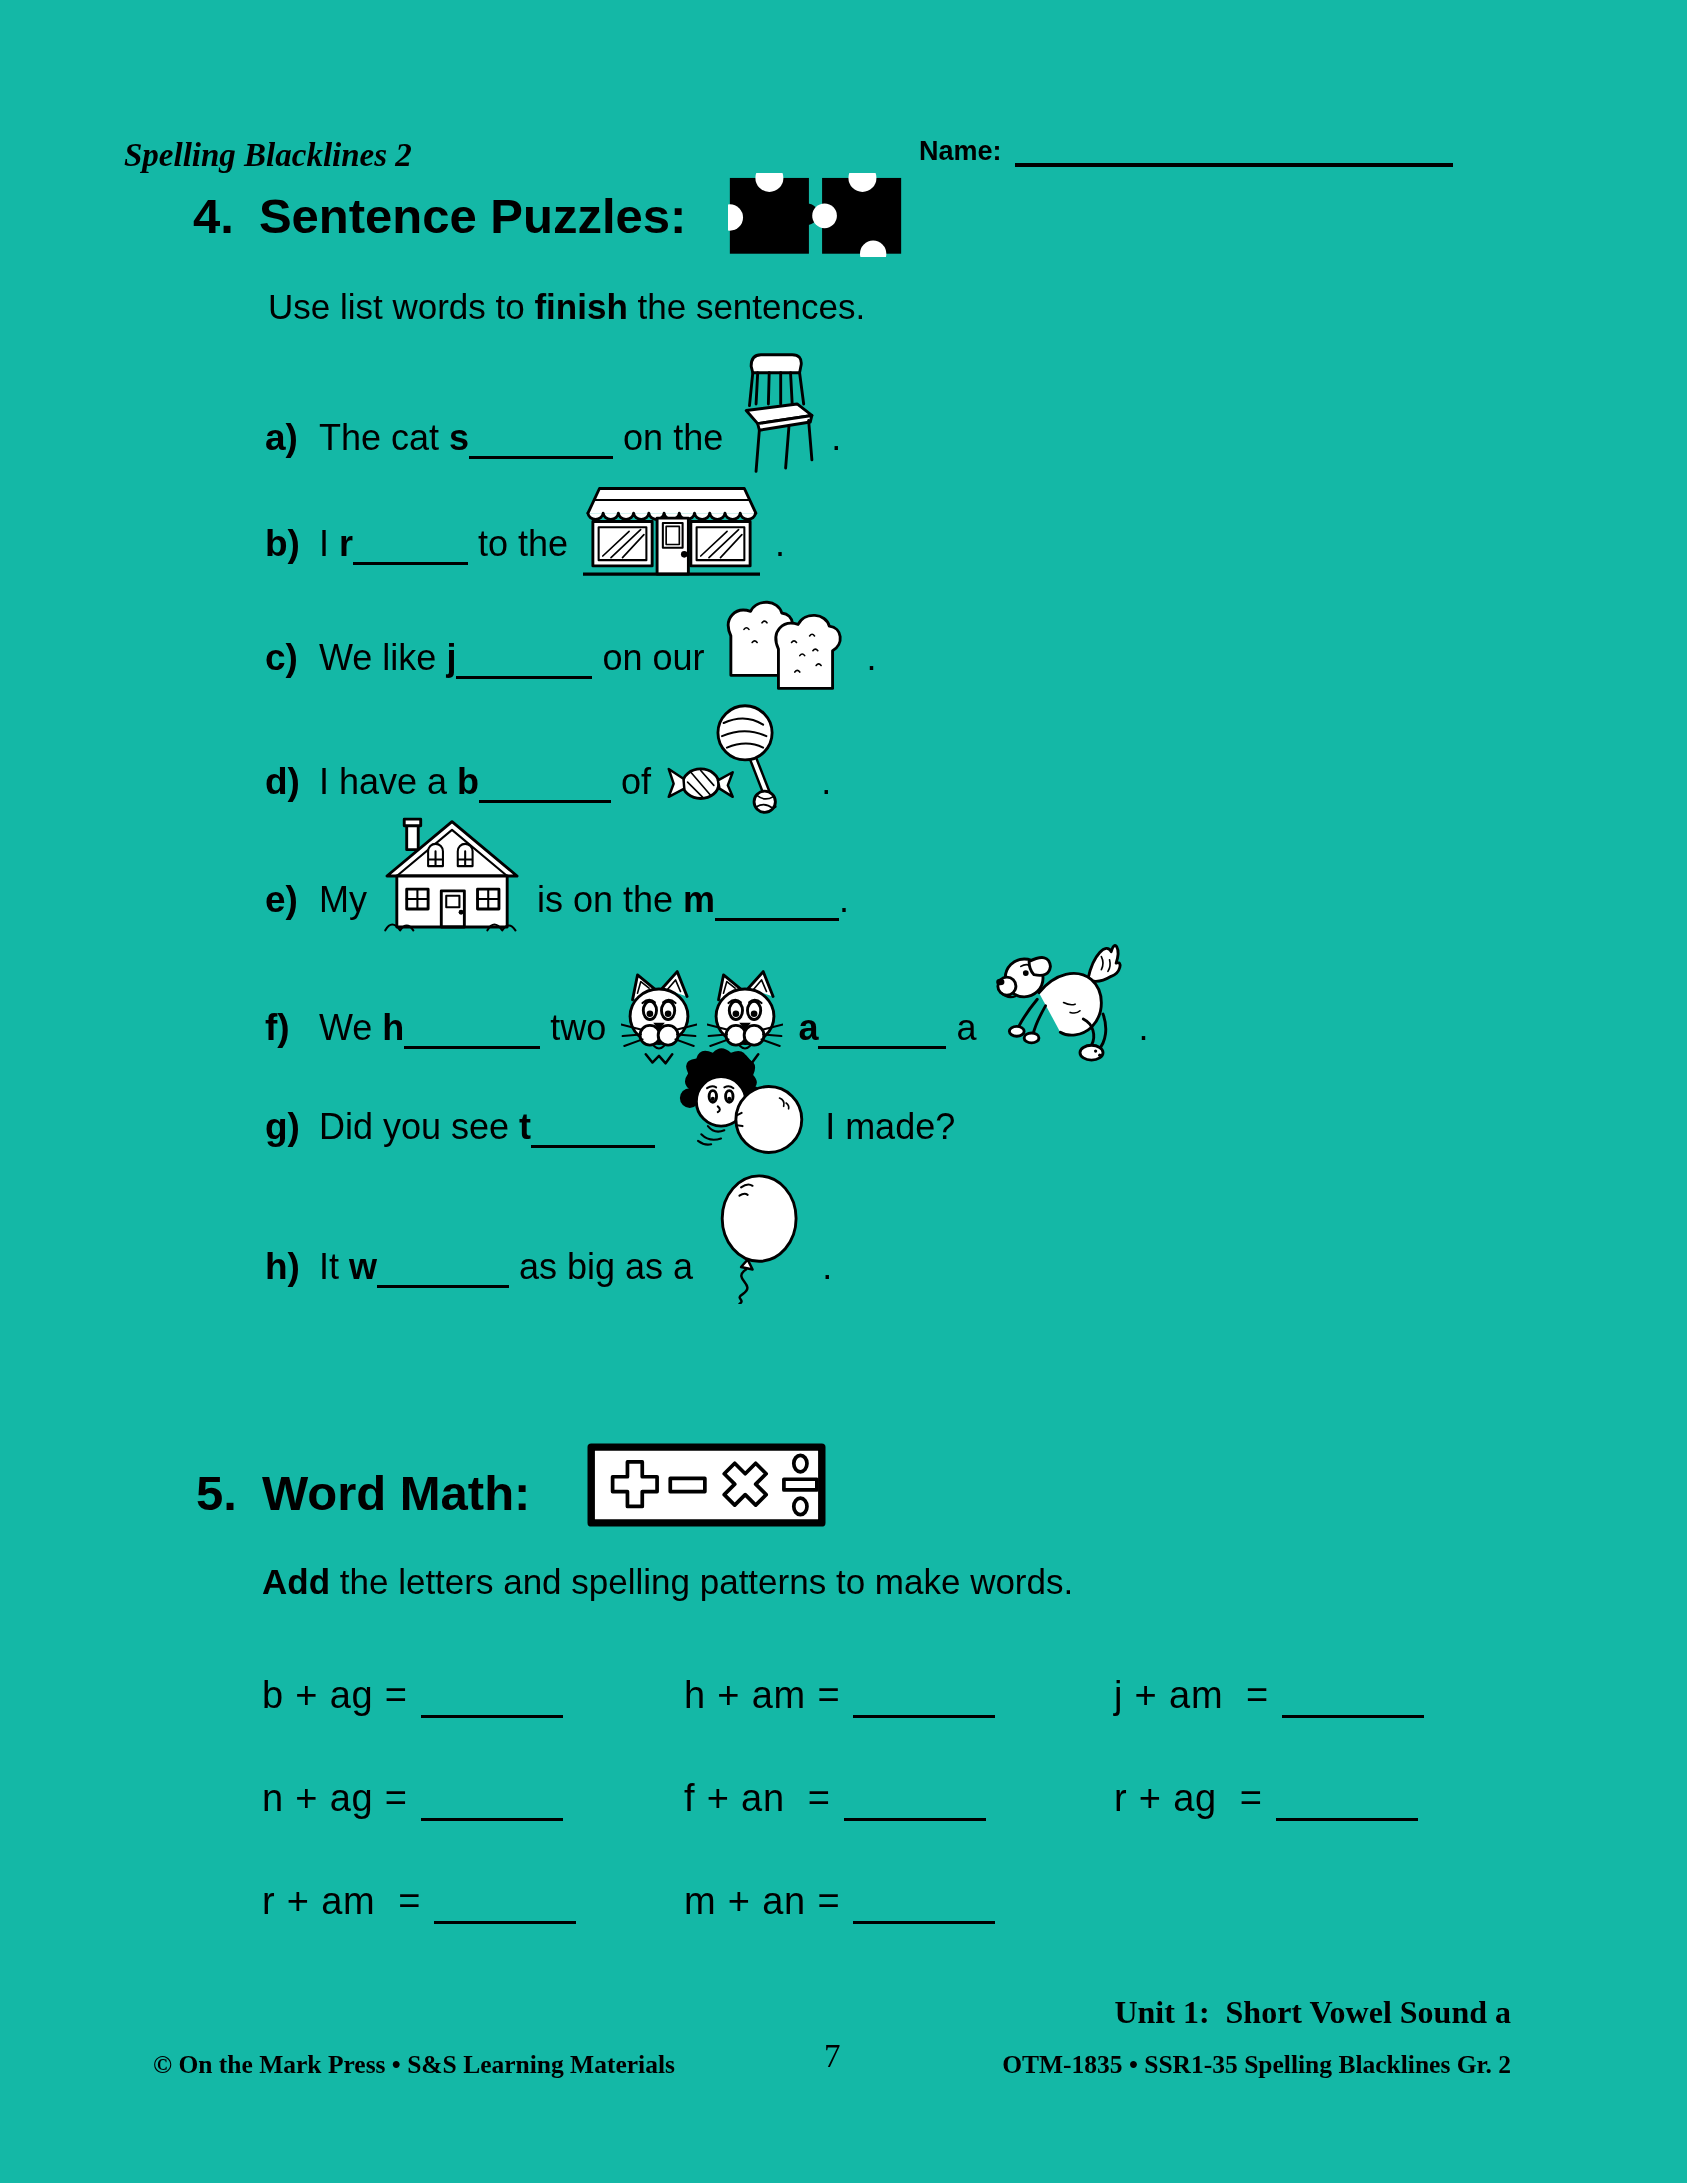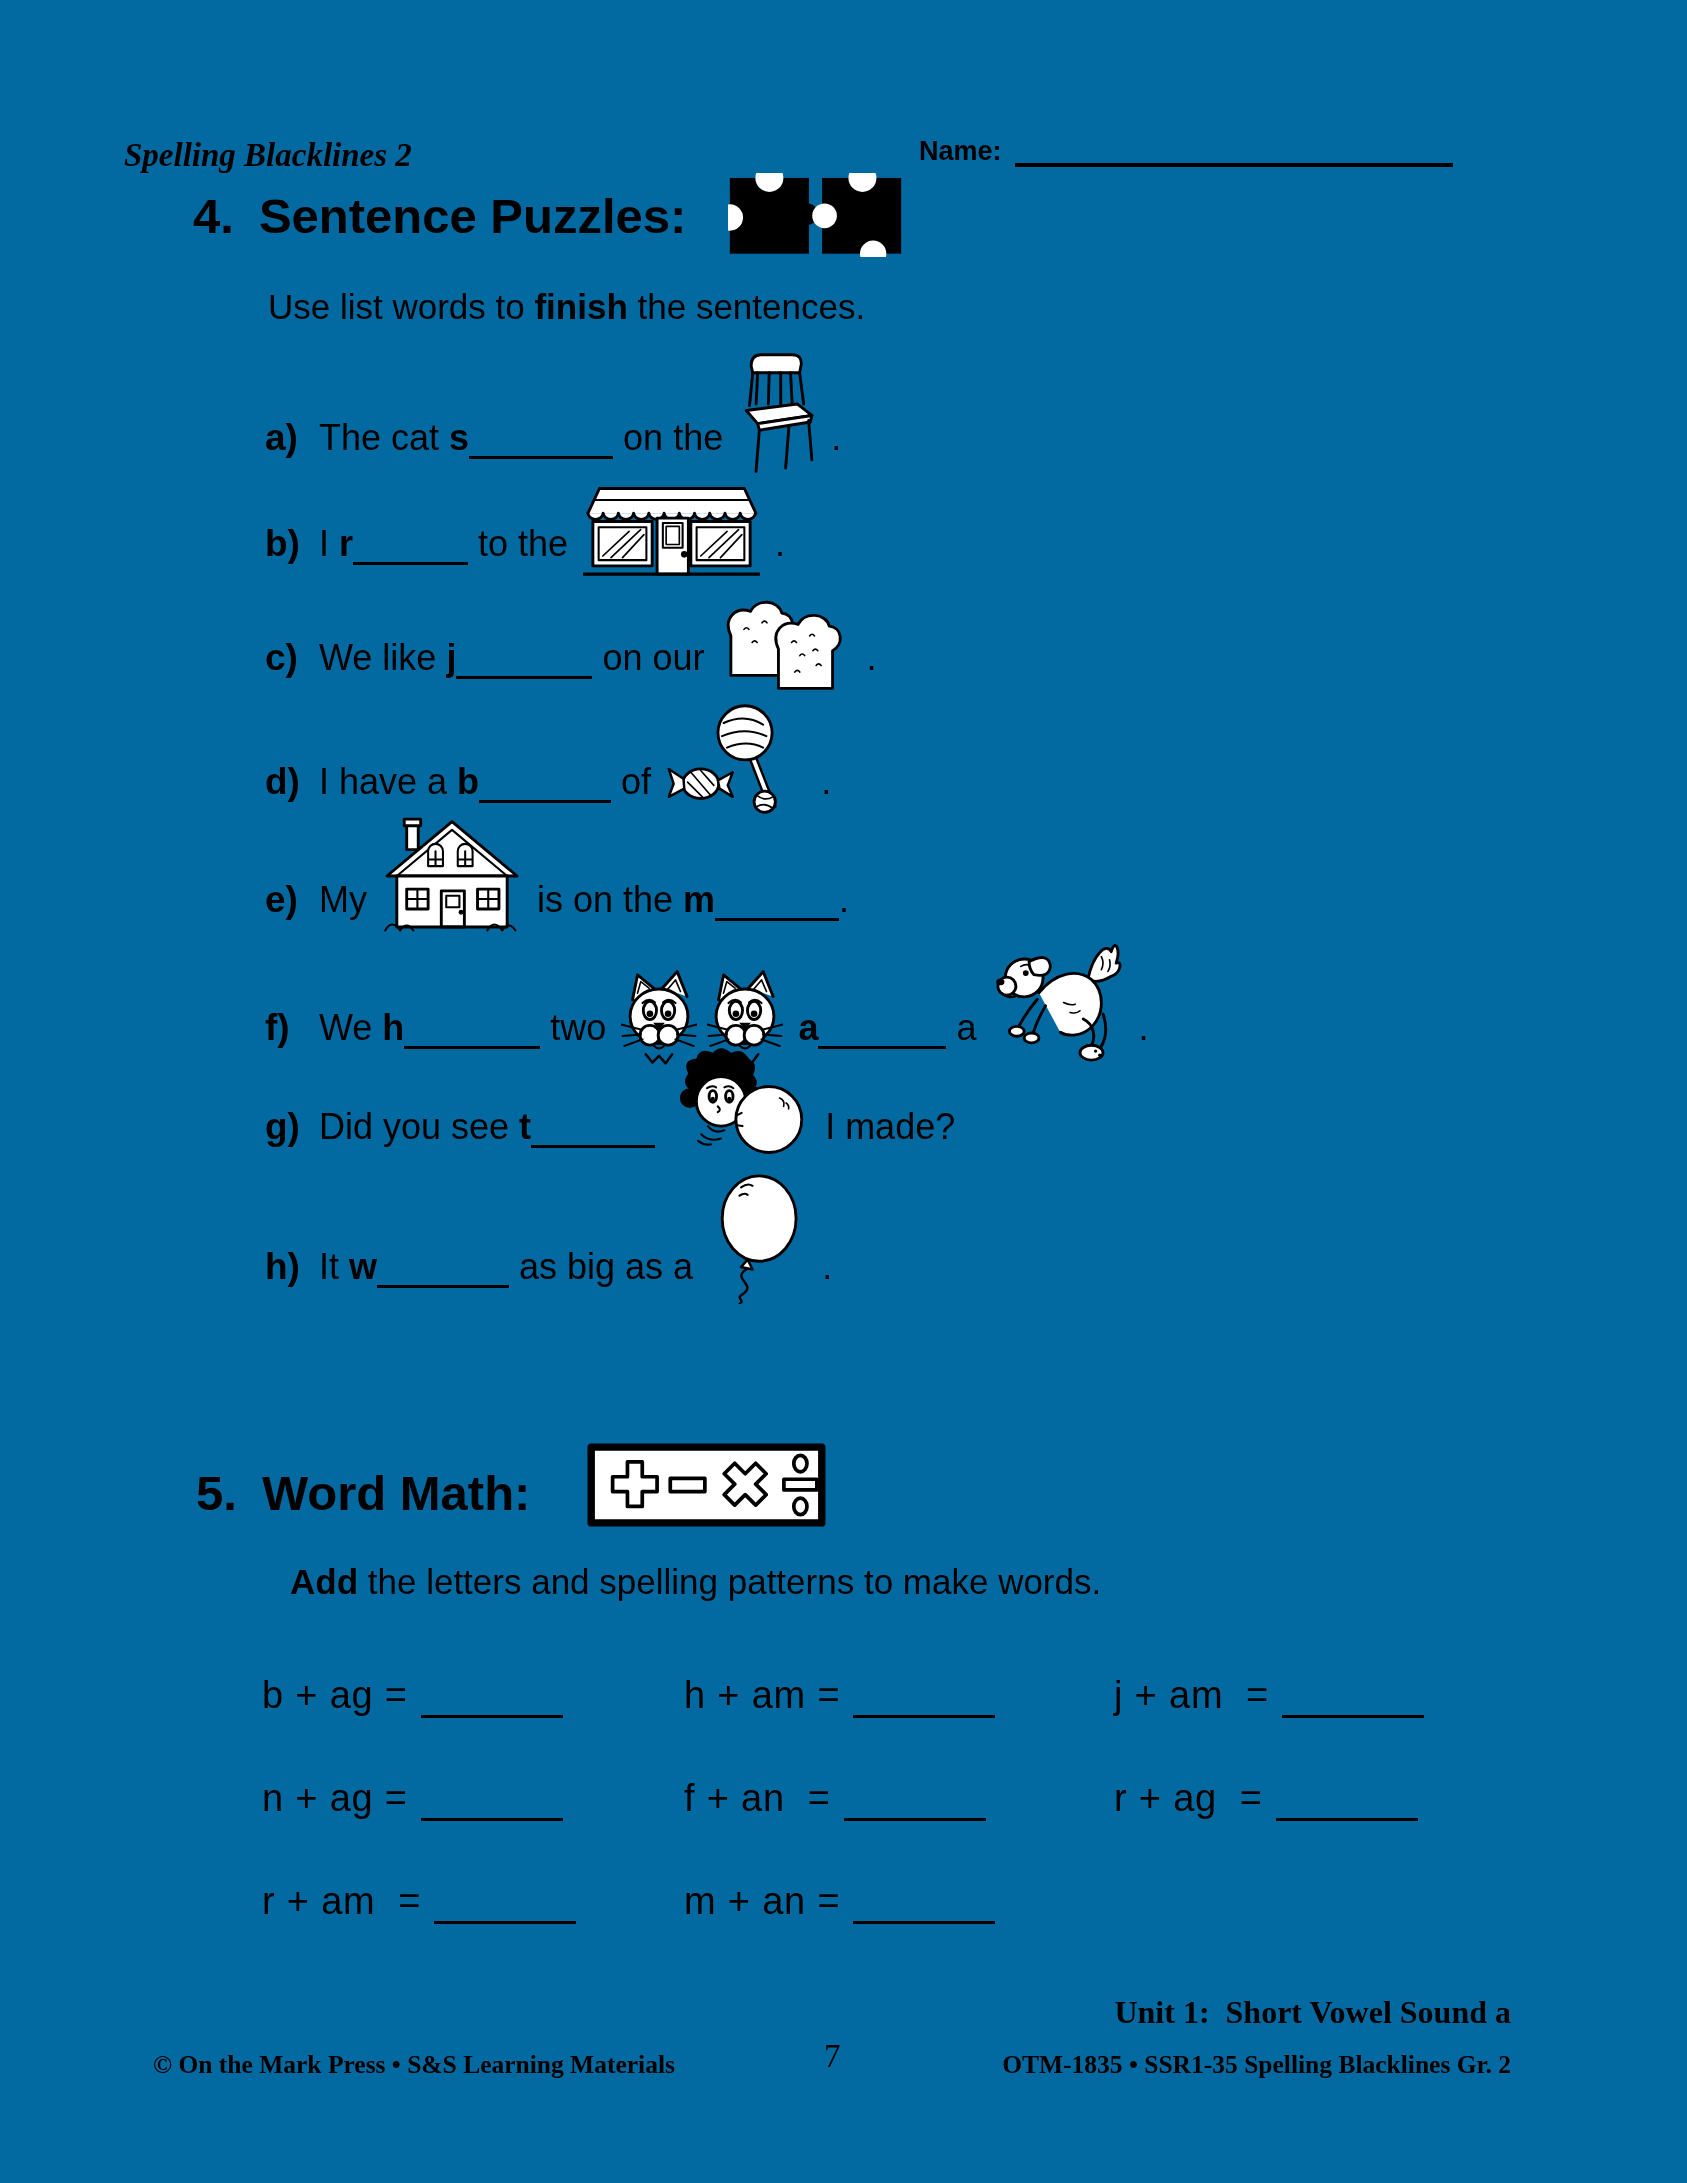--- a/index.html
+++ b/index.html
@@ -1,36 +1,36 @@
 <!DOCTYPE html>
 <html style="font-size:13px"><head>
 <meta charset="utf-8">
 <style>
   html,body{margin:0;padding:0;background:#888;}
-  .page{position:relative;width:1687px;height:2183px;background:#0369a1;color:#000;
+  .page{position:relative;width:1687px;height:2183px;background:#14b8a6;color:#000;
         font-family:"Liberation Sans",sans-serif;overflow:hidden;}
 
   
   .booklet-title{position:absolute;left:124px;top:137px;
         font-family:"Liberation Serif",serif;font-style:italic;font-weight:bold;font-size:33px;}
   .name-row{position:absolute;left:919px;top:125px;display:flex;align-items:flex-end;}
   .name-label{font-size:27px;font-weight:bold;}
   .name-line{width:438px;height:38px;border-bottom:4.1px solid #000;margin-left:13px;}
 
   
   .sec-head{position:absolute;display:flex;font-weight:bold;font-size:49px;letter-spacing:0px;}
   .sec-head .num{margin-right:25px;}
   .s4{left:193px;top:188px;}
   .s5{left:196px;top:1465px;}
   .puzzle{position:absolute;left:728px;top:173px;line-height:0;}
   .mathbox{position:absolute;left:587px;top:1443px;line-height:0;}
 
   .intro{position:absolute;font-size:35px;white-space:pre;}
   #intro4{left:268px;top:287px;}
-  #intro5{left:262px;top:1562px;margin-left:28px;}
+  #intro5{left:262px;top:1562px;}
 
   
   .row{position:absolute;display:flex;align-items:flex-end;font-size:36px;white-space:pre;}
   .row .seg{margin-bottom:16.5px;white-space:pre;}
   .row .label{font-weight:bold;width:54px;font-size:37px;}
   .segs{display:contents;}
   .blank{display:inline-block;border-bottom:3.3px solid #000;height:25px;}
   .imgwrap{margin:0 5px;line-height:0;}
   .imgwrap svg{display:block;}
 

